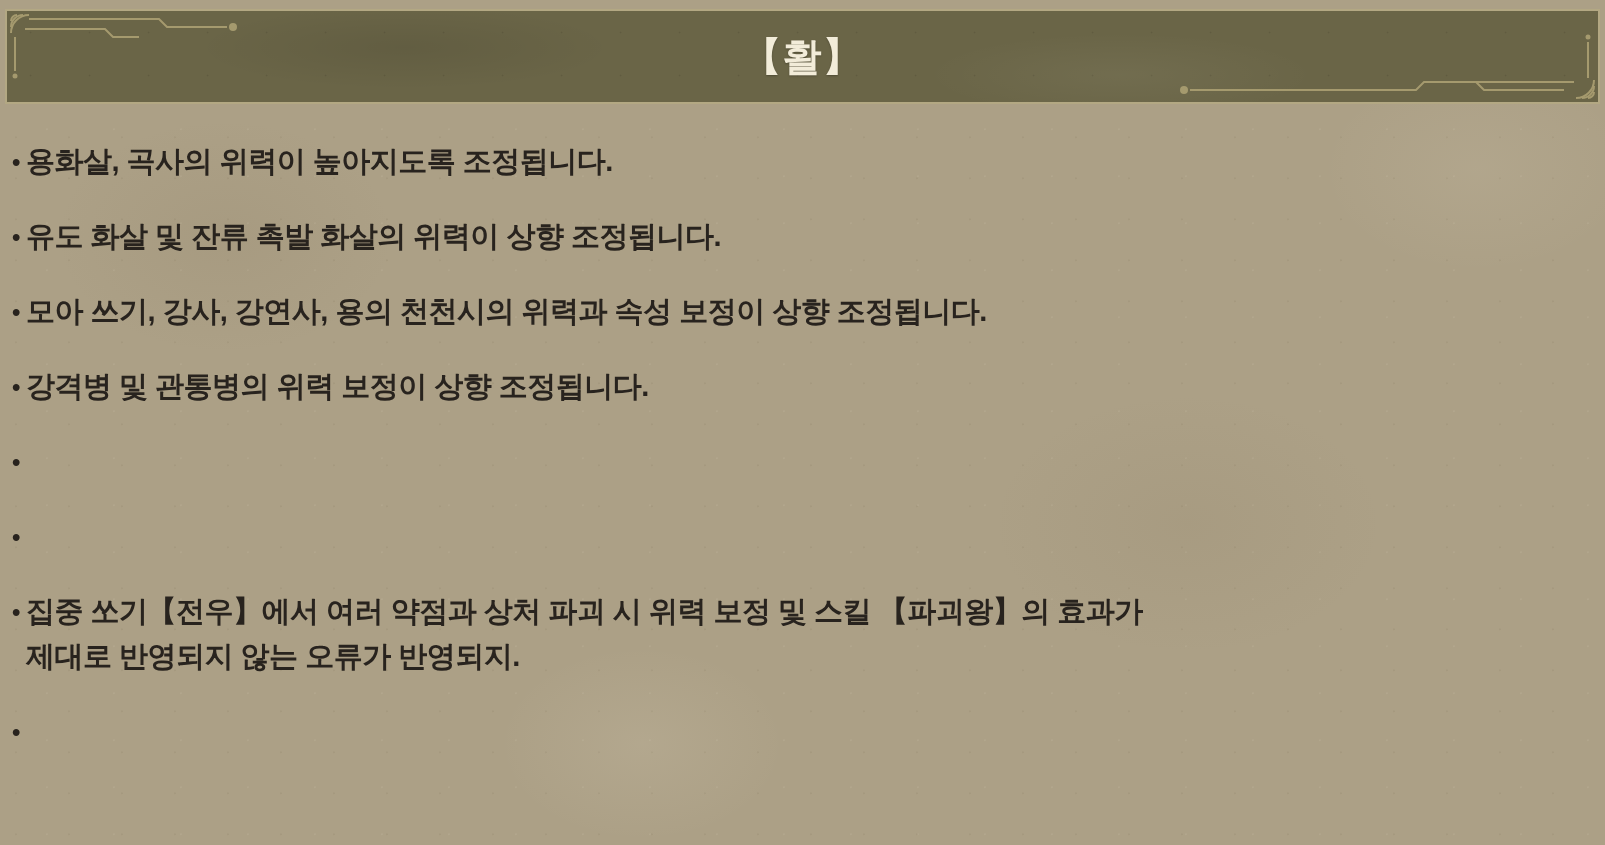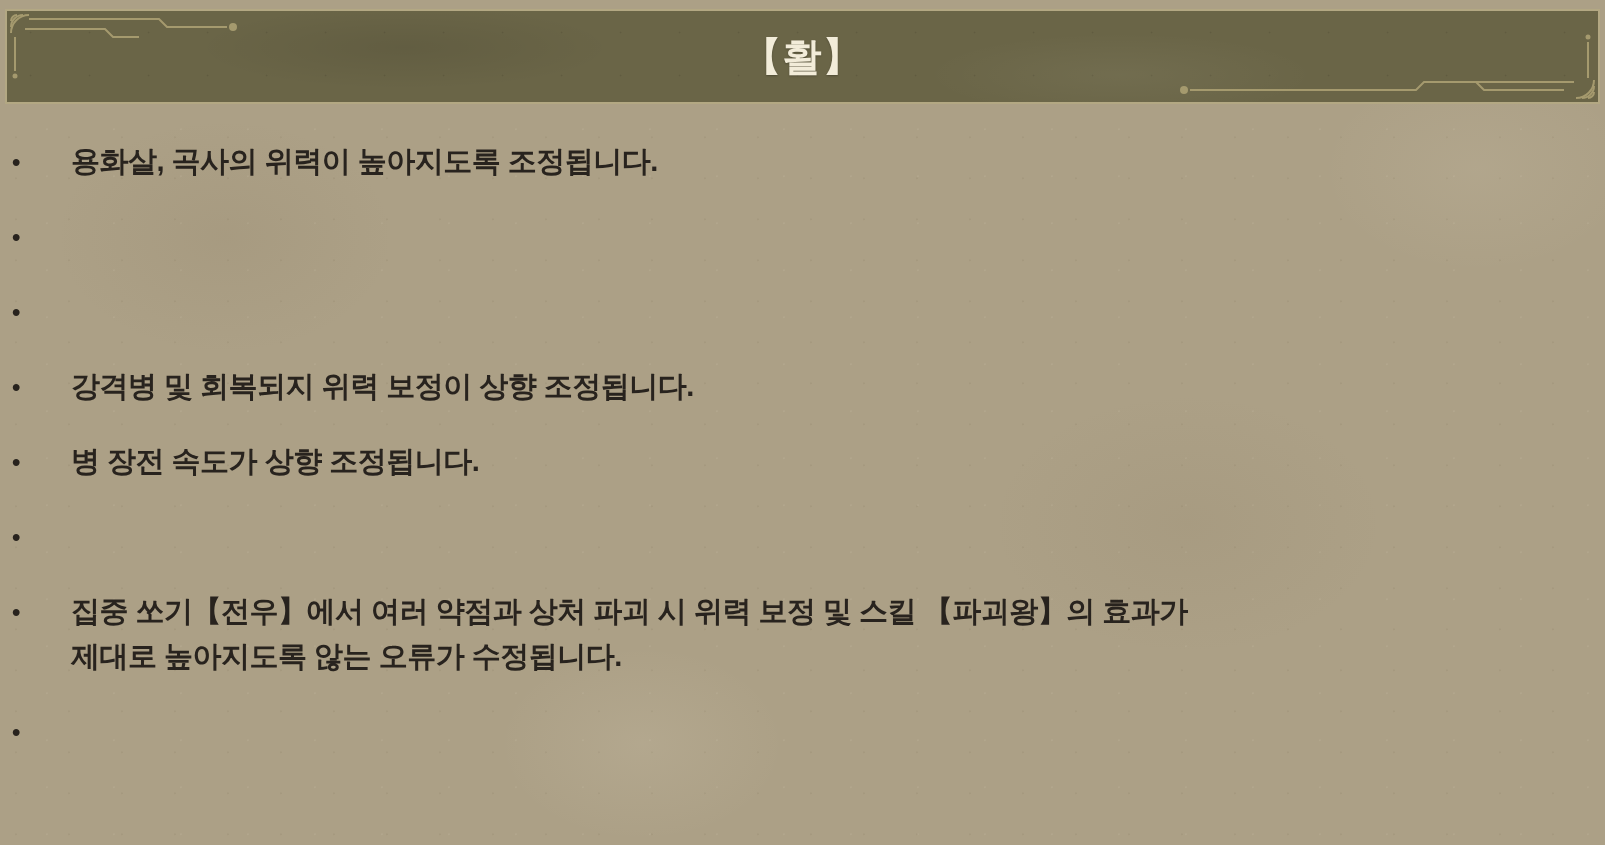--- a/index.html
+++ b/index.html
@@ -71,21 +71,21 @@
     font-size: 29px;
     font-weight: bold;
     line-height: 45px;
     letter-spacing: -0.5px;
   }
   .bullet .dot {
     flex: 0 0 auto;
     width: 14px;
     font-size: 24px;
   }
-  .bullet .btext { white-space: pre-line; margin-left: 45px; }
+  .bullet .btext { white-space: pre-line; }
 </style>
 </head>
 <body>
 
 <div class="page">
 
   <div class="header-bar">
 
     <svg class="ornament tl" width="260" height="80" viewBox="0 0 260 80" fill="none">
       <path d="M2,20 A18,18 0 0 1 20,2" stroke="currentColor" stroke-width="2"></path>
@@ -113,39 +113,40 @@
   </div>
 
   <div class="patch-notes">
     <div>
         <div class="bullet">
           <span class="dot">•</span>
           <div class="btext">용화살, 곡사의 위력이 높아지도록 조정됩니다.</div>
         </div>
         <div class="bullet">
           <span class="dot">•</span>
+          <div class="btext">유도 화살 및 잔류 촉발 화살의 위력이 상향 조정됩니다.</div>
         </div>
         <div class="bullet">
           <span class="dot">•</span>
+          <div class="btext">모아 쓰기, 강사, 강연사, 용의 천천시의 위력과 속성 보정이 상향 조정됩니다.</div>
         </div>
         <div class="bullet">
           <span class="dot">•</span>
-          <div class="btext">강격병 및 회복되지 위력 보정이 상향 조정됩니다.</div>
+          <div class="btext">강격병 및 관통병의 위력 보정이 상향 조정됩니다.</div>
         </div>
         <div class="bullet">
           <span class="dot">•</span>
-          <div class="btext">병 장전 속도가 상향 조정됩니다.</div>
         </div>
         <div class="bullet">
           <span class="dot">•</span>
         </div>
         <div class="bullet">
           <span class="dot">•</span>
           <div class="btext">집중 쏘기【전우】에서 여러 약점과 상처 파괴 시 위력 보정 및 스킬 【파괴왕】의 효과가
-제대로 높아지도록 않는 오류가 수정됩니다.</div>
+제대로 반영되지 않는 오류가 반영되지.</div>
         </div>
         <div class="bullet">
           <span class="dot">•</span>
         </div>
       </div>
   </div>
 
 </div>
 
 </body></html>

